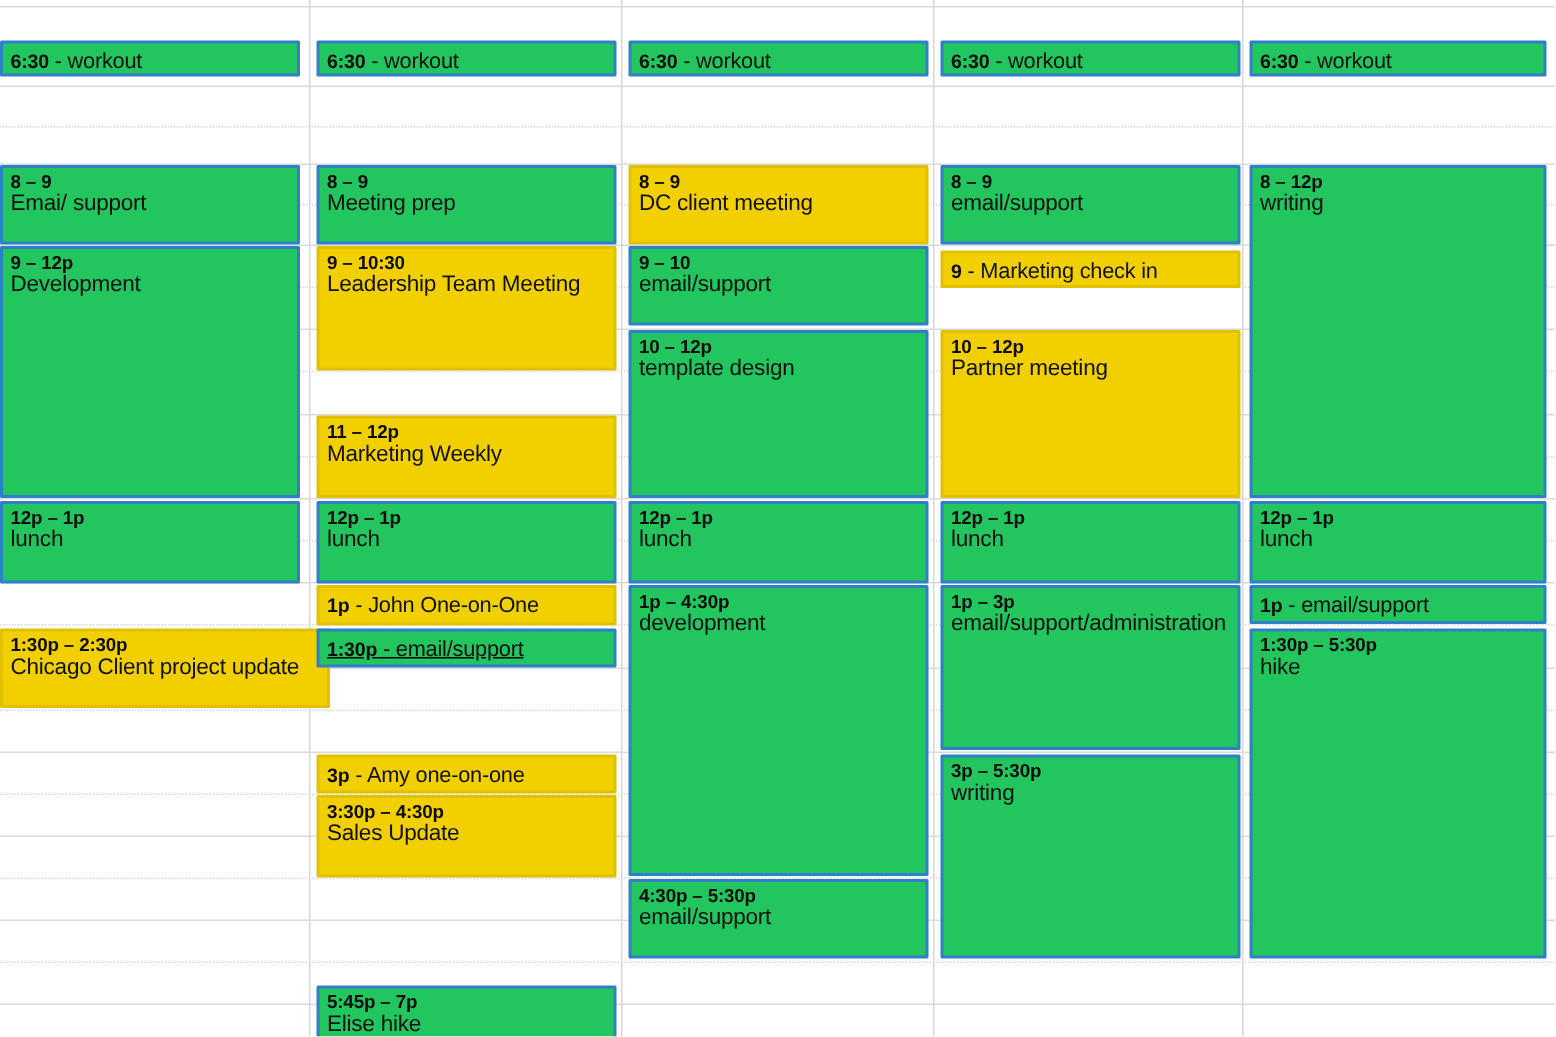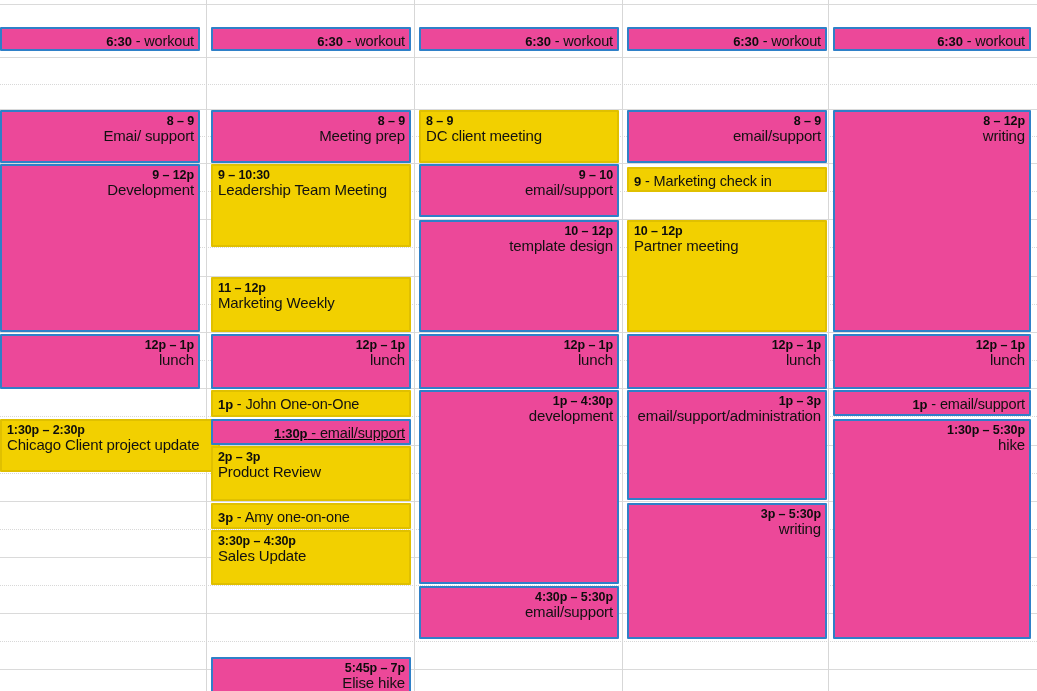--- a/index.html
+++ b/index.html
@@ -61,23 +61,22 @@
   .event {
     position: absolute;
     left: 0;
     box-sizing: border-box;
     overflow: hidden;
     padding: 2px 4px 0 5px;
     line-height: 1.12;
     border-radius: 1px;
   }
   .event.blue {
-    background: #ec4899;
+    background: #22c55e;
     border: 2px solid #2f80c8;
-    text-align: right;
   }
   .event.yellow {
     background: #f2d000;
     border: 2px solid #e0c000;
   }
   .event .time {
     font-size: 12.5px;
     font-weight: bold;
     color: #0d0d0d;
     display: block;
@@ -177,24 +176,20 @@
         <div class="event yellow" style="top: 277px; height: 55px; width: 200px;">
           <span class="time">11 – 12p</span>
           <span class="title">Marketing Weekly</span>
         </div>
         <div class="event blue" style="top: 334px; height: 55px; width: 200px;">
           <span class="time">12p – 1p</span>
           <span class="title">lunch</span>
         </div>
         <div class="event yellow inline" style="top: 390px; height: 27px; width: 200px;"><span class="time">1p</span><span class="title"> - </span><span class="title">John One-on-One</span></div>
         <div class="event blue inline" style="top: 419px; height: 26px; width: 200px; text-decoration: underline;"><span class="time">1:30p</span><span class="title"> - </span><span class="title">email/support</span></div>
-        <div class="event yellow" style="top: 446px; height: 55px; width: 200px;">
-          <span class="time">2p – 3p</span>
-          <span class="title">Product Review</span>
-        </div>
         <div class="event yellow inline" style="top: 503px; height: 26px; width: 200px;"><span class="time">3p</span><span class="title"> - </span><span class="title">Amy one-on-one</span></div>
         <div class="event yellow" style="top: 530px; height: 55px; width: 200px;">
           <span class="time">3:30p – 4:30p</span>
           <span class="title">Sales Update</span>
         </div>
         <div class="event blue" style="top: 657px; height: 60px; width: 200px;">
           <span class="time">5:45p – 7p</span>
           <span class="title">Elise hike</span>
         </div>
       </div>

